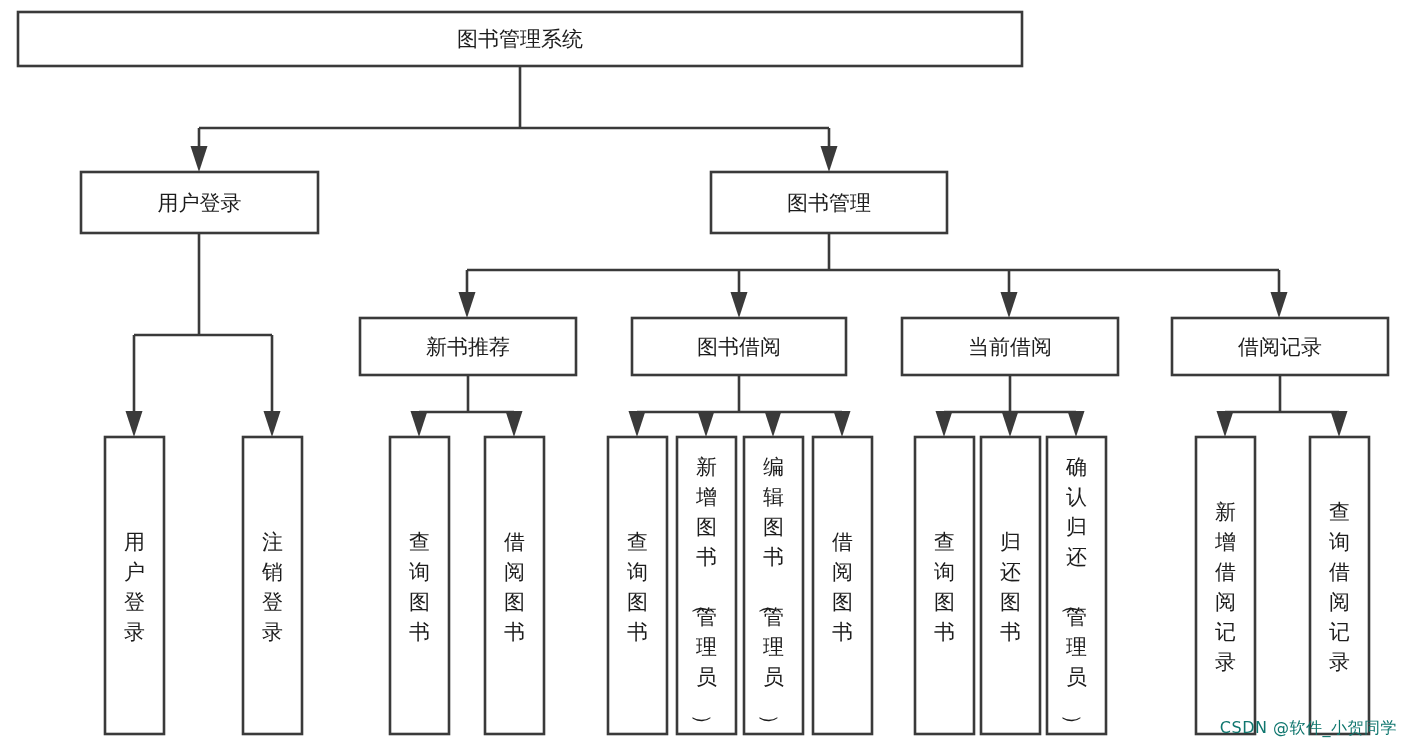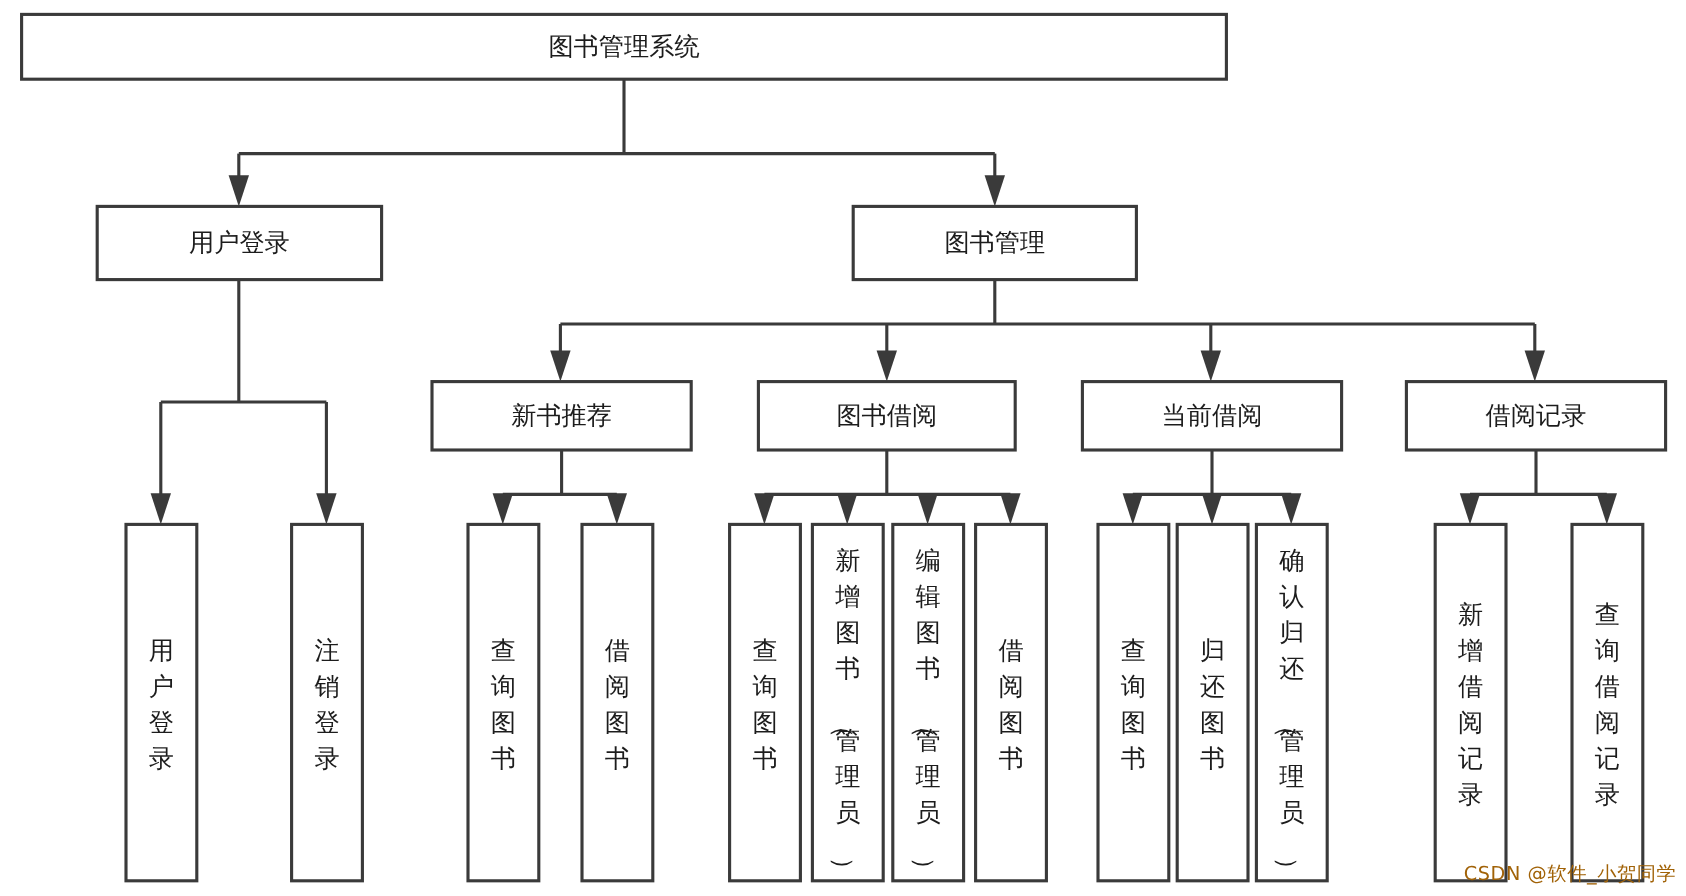--- a/index.html
+++ b/index.html
@@ -55,21 +55,21 @@
     font-size: 21px;
     fill: #1c1c1c;
     text-anchor: middle;
   }
   .watermark-text {
     position: absolute;
     right: 8px;
     bottom: 8px;
     font-family: "DejaVu Sans", "Liberation Sans", sans-serif;
     font-size: 16px;
-    color: #a16207;
+    color: #0f766e;
     letter-spacing: 0.5px;
     white-space: nowrap;
     pointer-events: none;
   }
 </style>
 </head>
 <body>
 
 <div id="diagram-root">
   <svg class="diagram-canvas" viewBox="0 0 1405 747" xmlns="http://www.w3.org/2000/svg">

